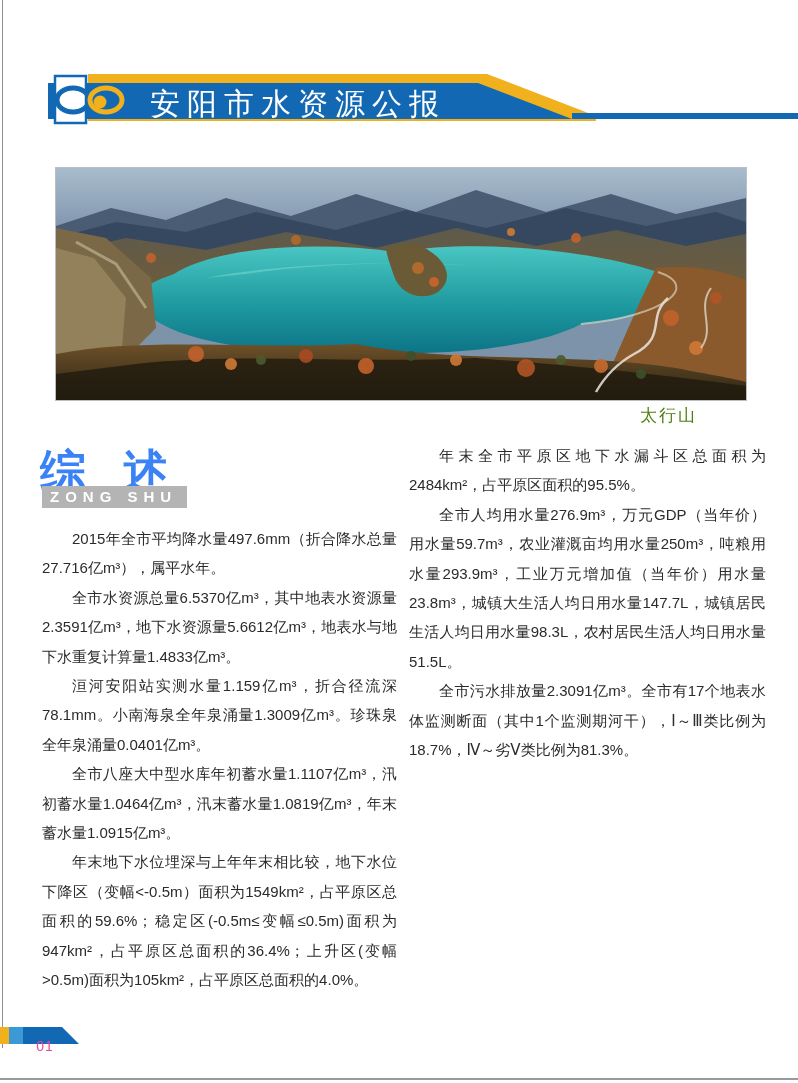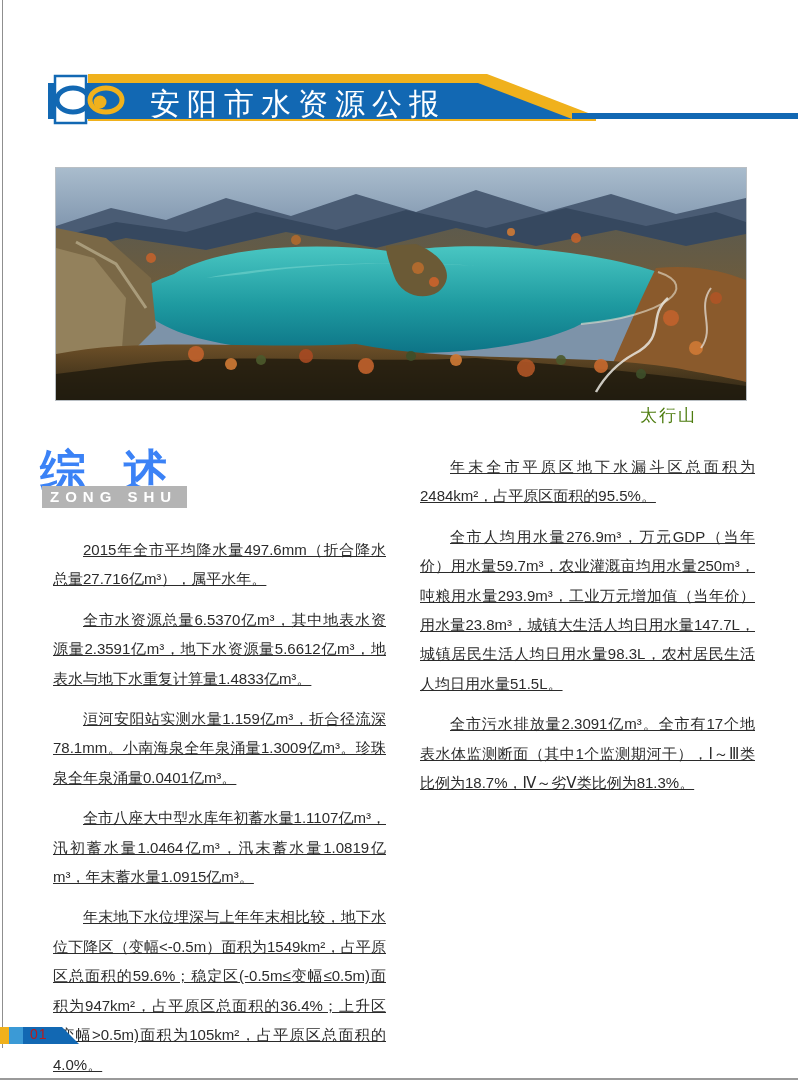--- a/index.html
+++ b/index.html
@@ -41,30 +41,30 @@
     position:absolute;left:42px;top:486px;
     background:#b4b4b4;color:#ffffff;font-size:15px;font-weight:bold;
     letter-spacing:6px;padding:2px 10px 2px 8px;line-height:1.2;
   }
 
   
   .col{
     position:absolute;color:#2b2b2b;font-size:15px;line-height:29.4px;
     text-align:justify;
   }
-  .col p{margin:11px;text-indent:2em;text-decoration:underline;}
+  .col p{margin:0;text-indent:2em;}
   .col-left{left:42px;top:524px;width:355px;}
   .col-right{left:409px;top:441px;width:357px;}
 
   
   .footer{position:absolute;left:0;top:1026px;width:120px;height:20px;}
   .footer svg{display:block;}
   .footer .pagenum{
-    position:absolute;left:30px;top:0px;width:30px;
-    color:#b91c1c;font-size:14px;letter-spacing:1px;
+    position:absolute;left:30px;top:12px;width:30px;
+    color:#ec4899;font-size:14px;text-align:center;letter-spacing:1px;
   }
 </style>
 </head>
 <body>
 
 <div id="page">
 
   <div class="edge-left"></div>
   <div class="edge-bottom"></div>
 

